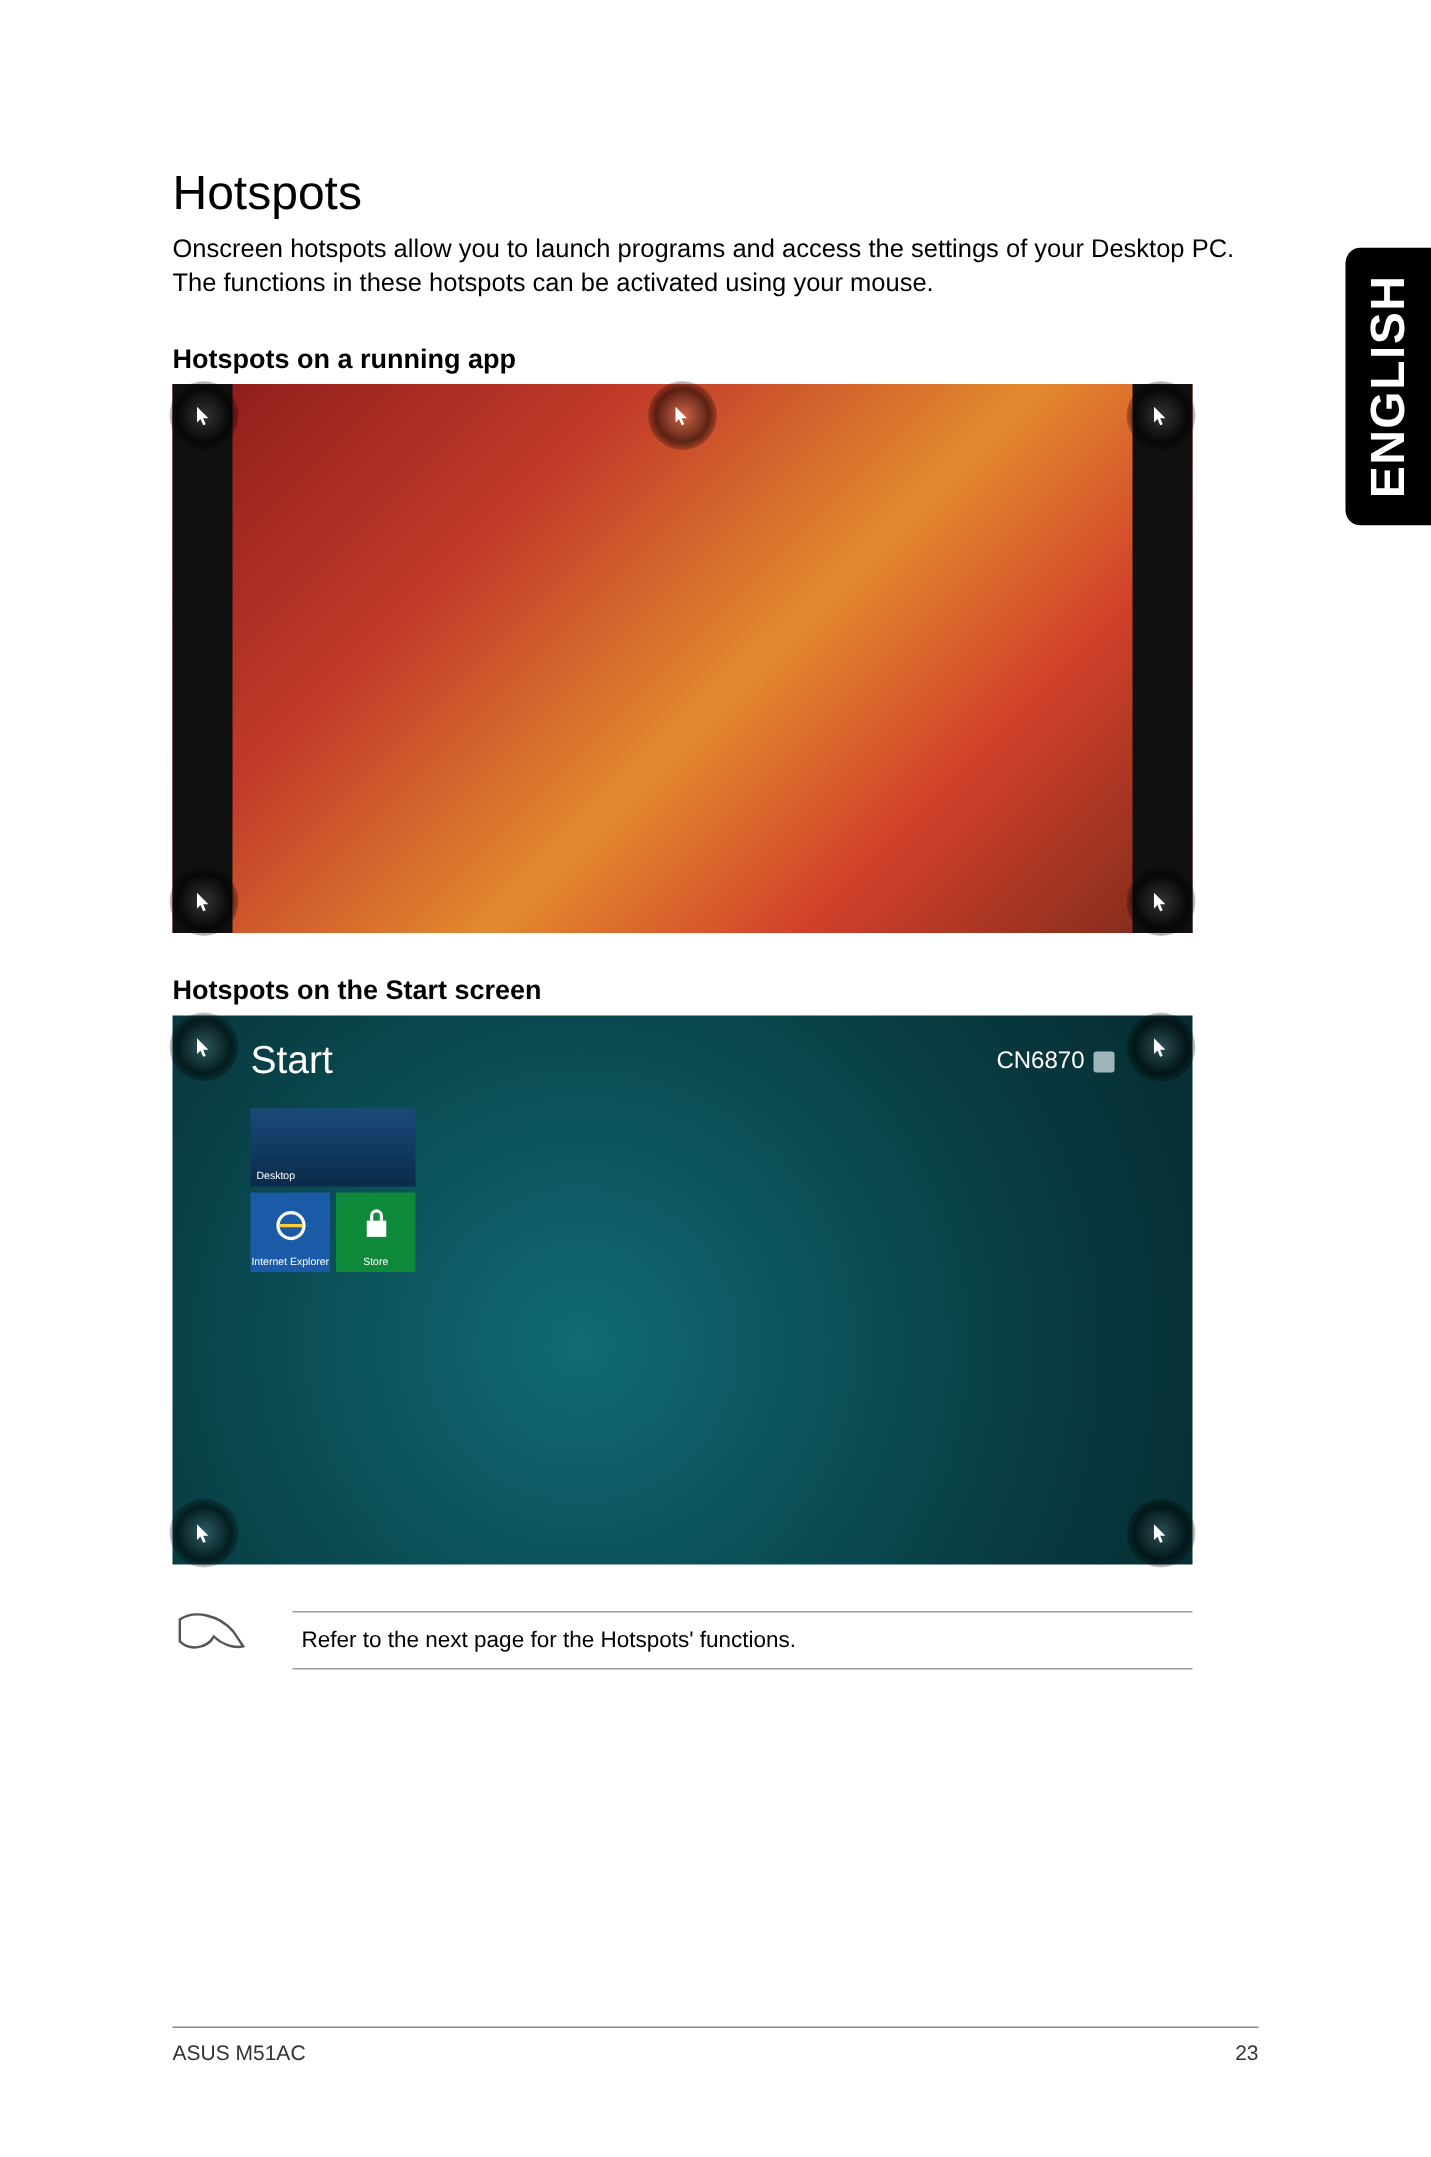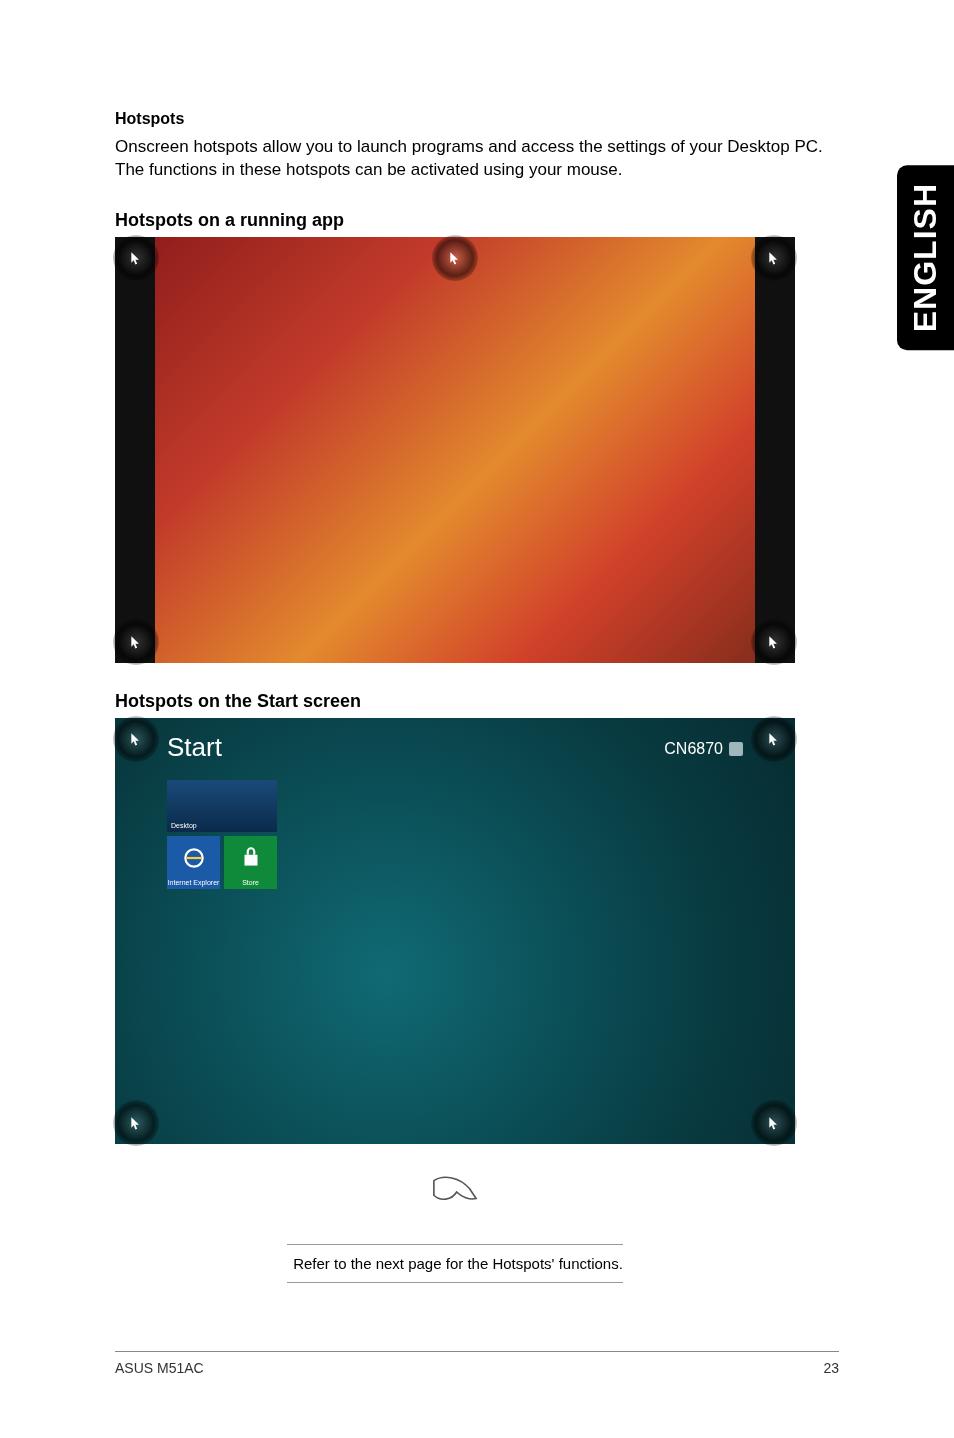--- a/index.html
+++ b/index.html
@@ -25,38 +25,38 @@
     font-weight: bold;
     font-size: 32px;
     letter-spacing: 1px;
     writing-mode: vertical-rl;
     transform: rotate(180deg);
     padding: 18px 10px;
     border-top-right-radius: 10px;
     border-bottom-right-radius: 10px;
   }
   h1.title {
-    font-size: 16px;
-    font-weight: bold;
+    font-size: 32px;
+    font-weight: normal;
     margin-bottom: 8px;
   }
   p.intro {
     font-size: 17px;
     line-height: 1.35;
     margin-bottom: 28px;
   }
   h2.sub {
     font-size: 18px;
     font-weight: bold;
     margin-bottom: 6px;
   }
   .shot {
     position: relative;
     width: 680px;
-    height: 426px;
+    height: 366px;
     margin-bottom: 28px;
   }
   .shot.running {
     background: linear-gradient(135deg, #8a1a1a 0%, #c23b2a 30%, #e38a2e 55%, #d1402a 75%, #7a2a1a 100%);
   }
   .shot.running .sidebars::before,
   .shot.running .sidebars::after {
     content: "";
     position: absolute;
     top: 0; bottom: 0;
@@ -139,21 +139,20 @@
   .tile-ie { background:#1a5aa6; }
   .tile-store { background:#0f8a3a; }
   .tile-sm svg { width:26px; height:26px; position:absolute; top:9px; left:50%; transform:translateX(-50%); }
 
   .note-row {
     display: flex;
     align-items: center;
     gap: 28px;
     margin-top: 22px;
     width: 680px;
-    flex-direction: column;
   }
   .note-line-wrap { flex:1; }
   .note-hr { border: none; border-top: 1px solid #999; margin-bottom: 10px; }
   .note-hr.bottom { margin-top: 10px; margin-bottom: 0; }
   .note-text { font-size: 15px; padding-left: 6px; }
   .hand-icon svg { width: 52px; height: 40px; }
 
   .footer {
     position: absolute;
     bottom: 62px;

